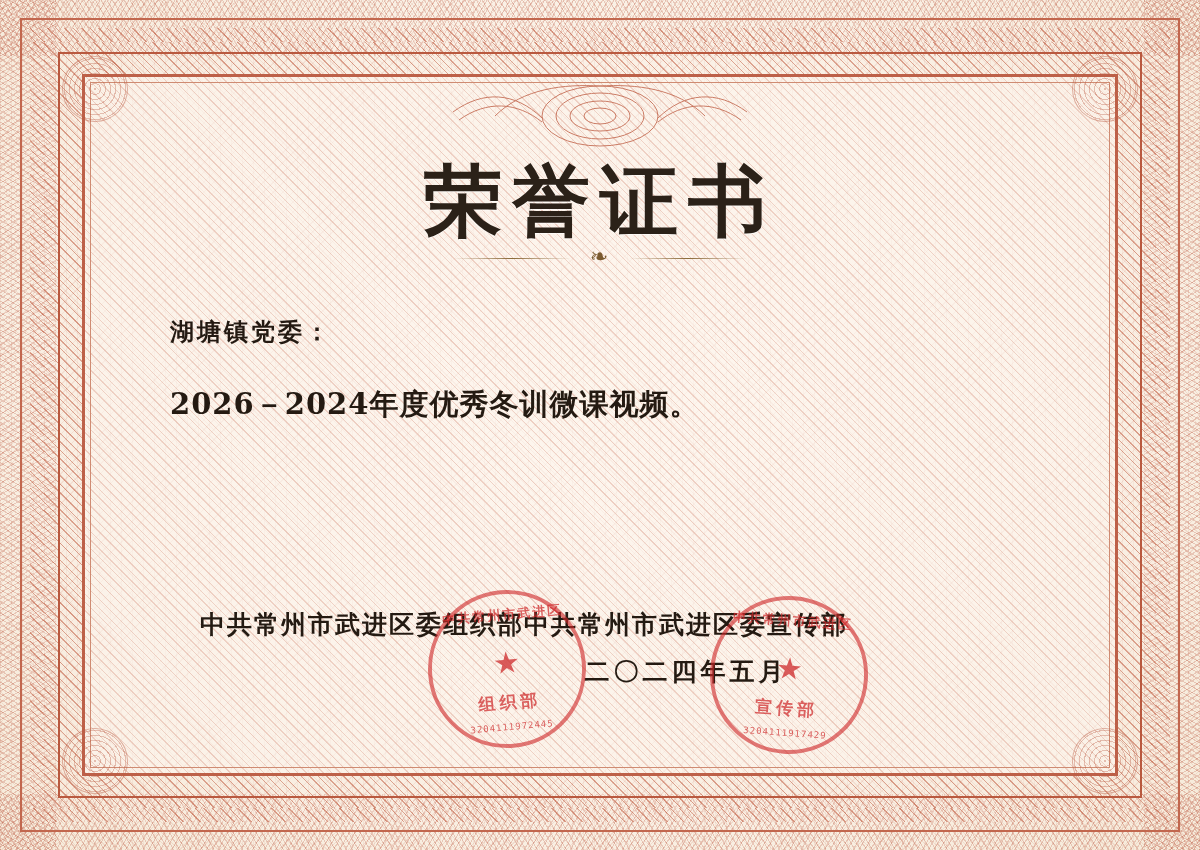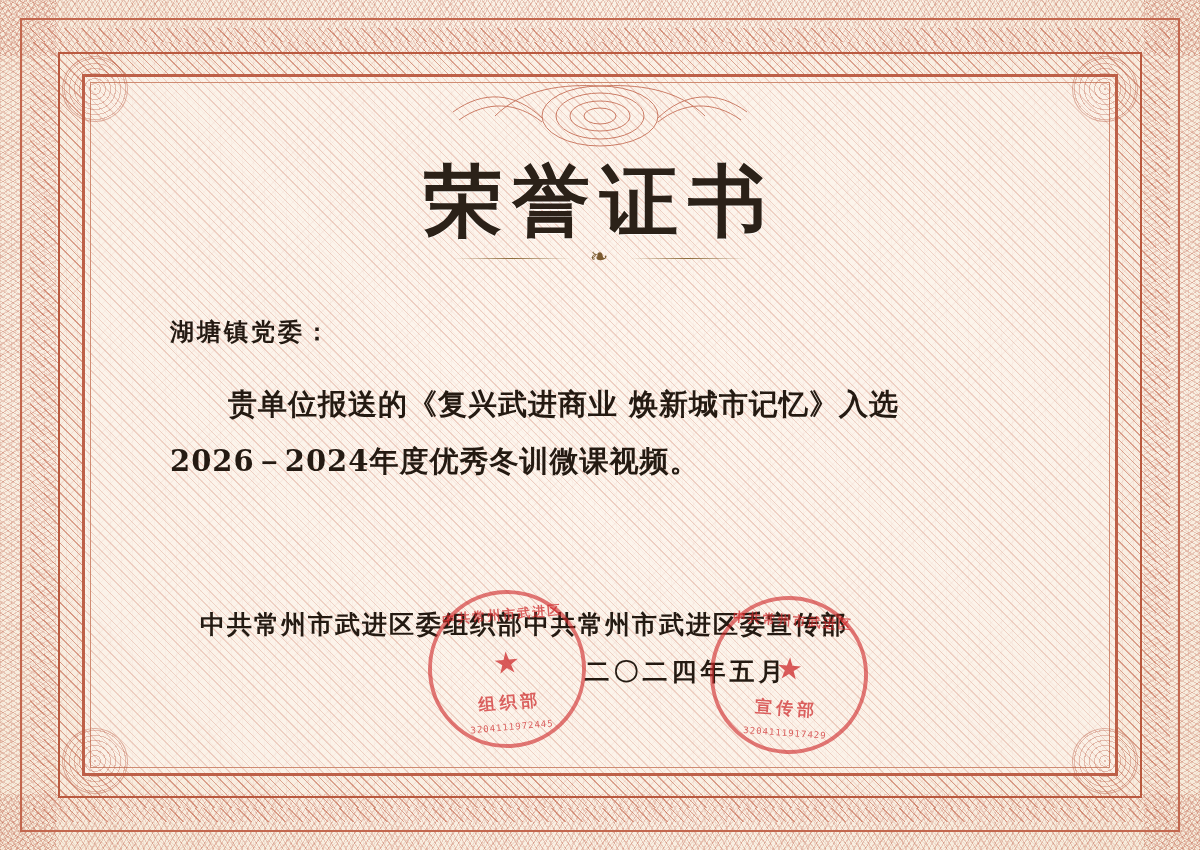--- a/index.html
+++ b/index.html
@@ -316,21 +316,20 @@
 
     <div class="flourish">
       <span class="rule"></span>
       <span>❧</span>
       <span class="rule"></span>
     </div>
 
     <div class="salutation">湖塘镇党委：</div>
 
     <div class="body-text">
-      <div class="body-line indent">贵单位报送的《复兴武进商业 焕新城市记忆》入选</div>
       <div class="body-line">2026－2024年度优秀冬训微课视频。</div>
     </div>
 
     <div class="signatures">
 
       <div class="sig-block">
         <div class="sig-org">中共常州市武进区委组织部</div>
         <div class="sig-date"></div>
       </div>
 

